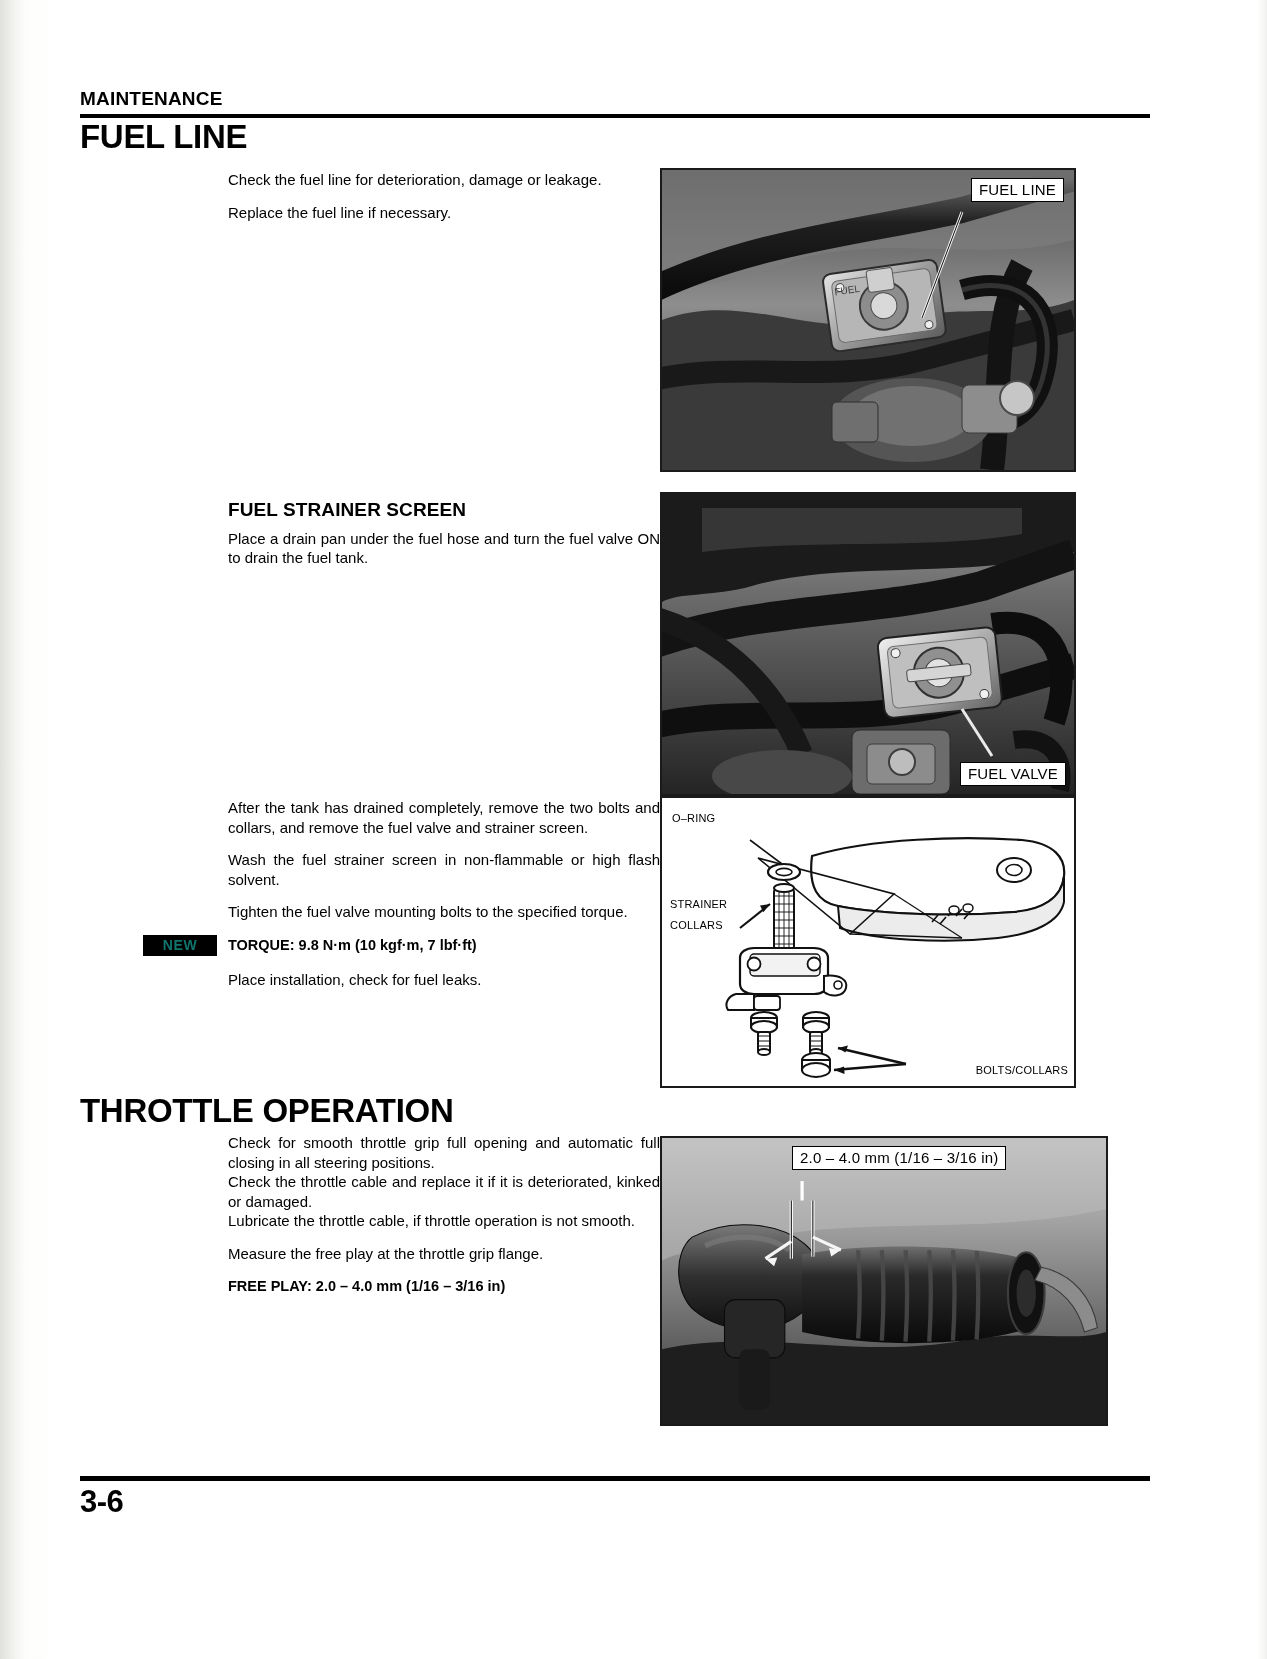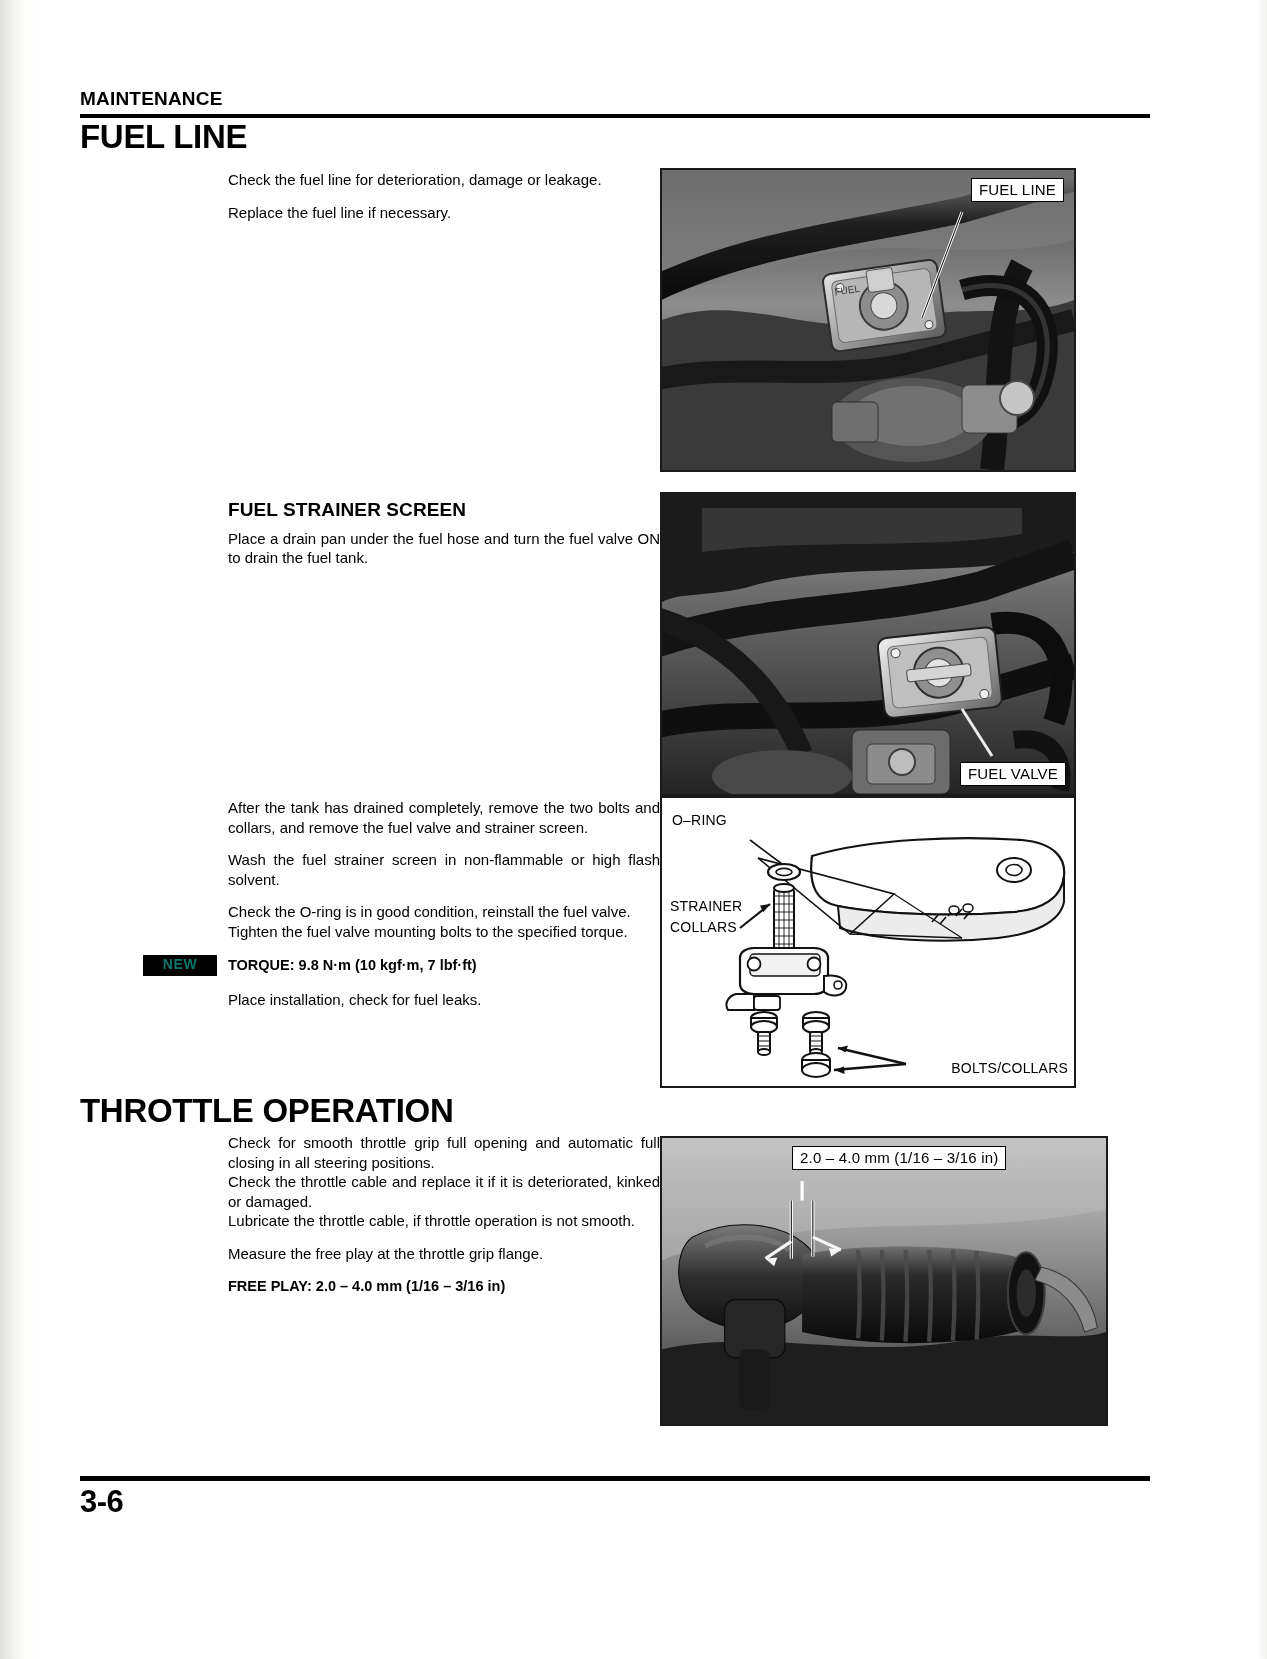--- a/index.html
+++ b/index.html
@@ -41,21 +41,21 @@
     display:flex;align-items:center;justify-content:center;
   }
 
   
   .media{position:absolute;left:660px;border:2px solid #1a1a1a;overflow:hidden;background:#bdbdbd;}
   .callout{
     position:absolute;background:#fff;border:1.5px solid #000;
     font-size:15px;font-weight:500;padding:2px 7px 3px 7px;white-space:nowrap;
     letter-spacing:.2px;
   }
-  .plainlabel{position:absolute;font-size:14px;white-space:nowrap;letter-spacing:.2px;}
+  .plainlabel{position:absolute;font-size:11px;white-space:nowrap;letter-spacing:.2px;}
 
   
   #photo-fuel-line{top:168px;width:412px;height:300px;}
   
   #photo-fuel-valve{top:492px;width:412px;height:300px;}
   
   #diagram-strainer{top:796px;width:412px;height:288px;background:#fff;}
   
   #photo-throttle{top:1136px;width:412px;height:286px;padding-left:32px;}
 
@@ -87,21 +87,20 @@
   </div>
 
   <div class="col" style="top:500px;">
     <div class="h2">FUEL STRAINER SCREEN</div>
     <p>Place a drain pan under the fuel hose and turn the fuel valve ON to drain the fuel tank.</p>
   </div>
 
   <div class="col" style="top:798px;">
     <p>After the tank has drained completely, remove the two bolts and collars, and remove the fuel valve and strainer screen.</p>
     <p>Wash the fuel strainer screen in non-flammable or high flash solvent.</p>
-    <p class="tight">Check the O-ring is in good condition, reinstall the fuel valve.</p>
     <p>Tighten the fuel valve mounting bolts to the specified torque.</p>
     <div style="position:relative;height:24px;margin-bottom:11px;">
       <div class="new-badge" style="left:-85px;top:0;">NEW</div>
       <div class="spec" style="margin:0;position:absolute;left:0;top:1px;">TORQUE:  9.8 N·m (10 kgf·m, 7 lbf·ft)</div>
     </div>
     <p>Place installation, check for fuel leaks.</p>
   </div>
 
   <div class="h1" id="throttle-h">THROTTLE OPERATION</div>
 

